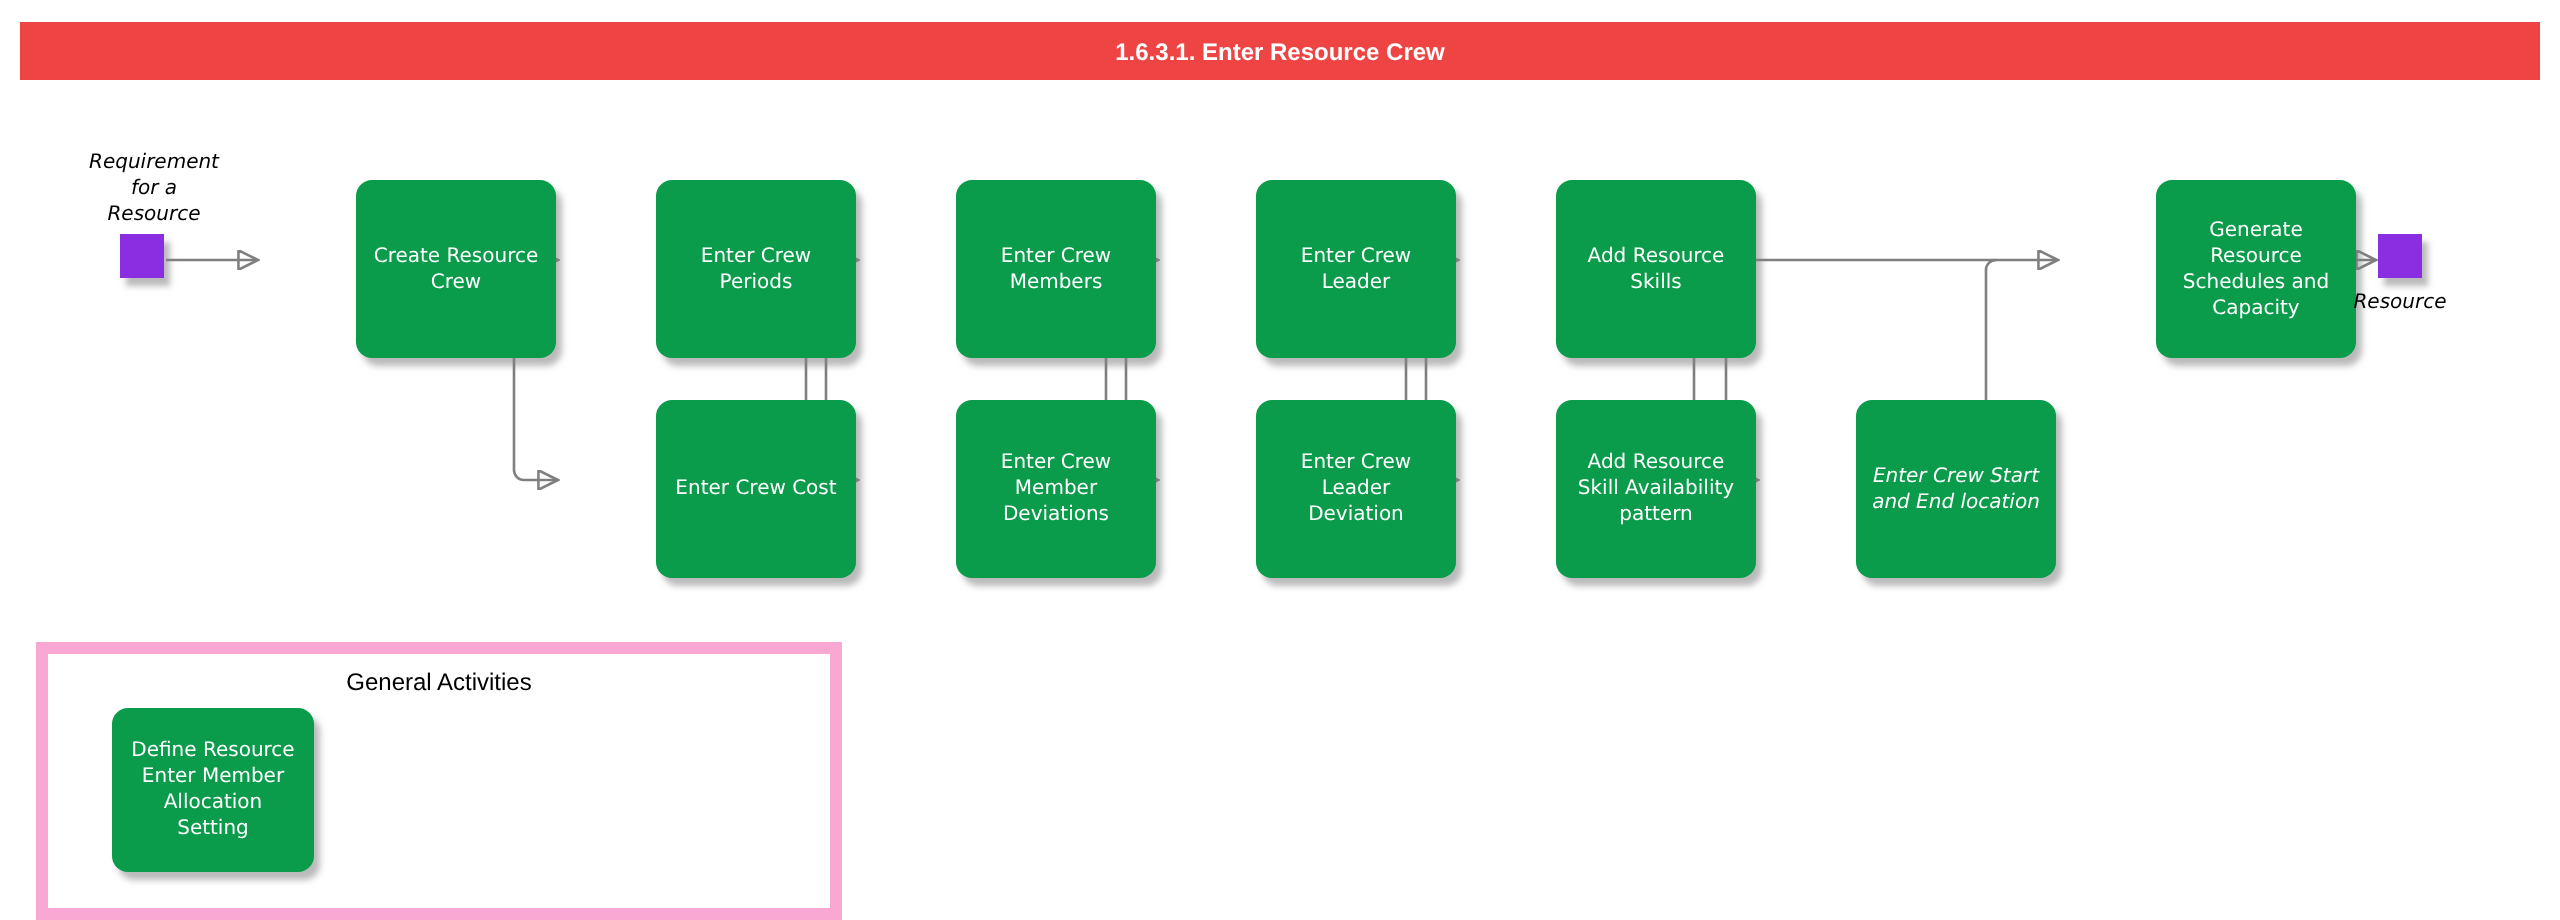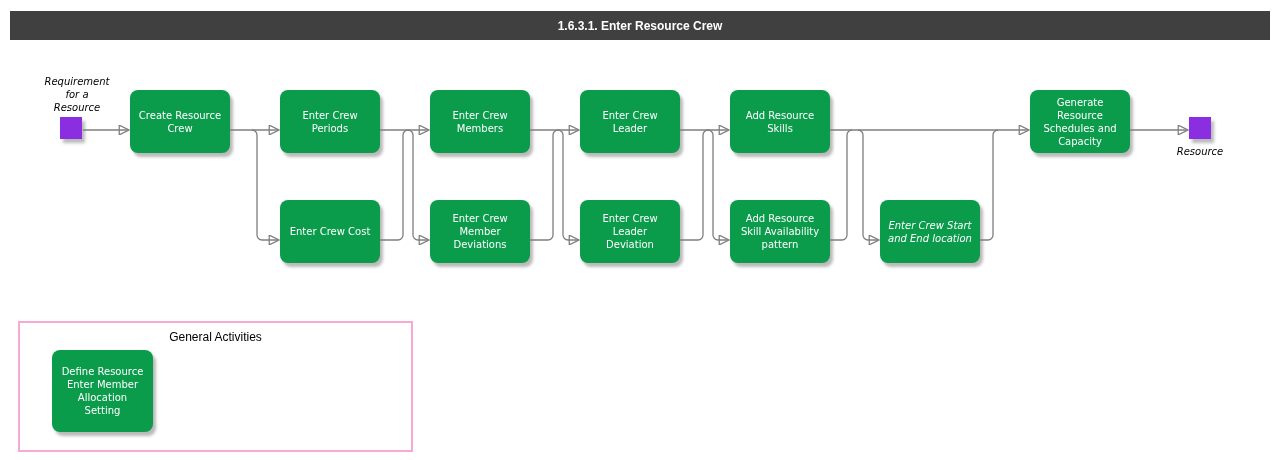--- a/index.html
+++ b/index.html
@@ -7,56 +7,57 @@
     width: 1280px; height: 460px;
     background: #ffffff;
     font-family: "DejaVu Sans", sans-serif;
     position: relative;
     overflow: hidden;
   }
   .canvas { position: absolute; left: 0; top: 0; width: 1280px; height: 460px; }
 
   .title-bar {
     position: absolute; left: 10px; top: 11px; width: 1260px; height: 29px;
-    background: #404040;
+    background: #ef4444;
     display: flex; align-items: center; justify-content: center;
     color: #ffffff; font-family: "Liberation Sans", sans-serif;
     font-size: 12px; font-weight: bold;
   }
 
   svg.connectors { position: absolute; left: 0; top: 0; width: 1280px; height: 460px; }
   svg.connectors path { fill: none; stroke: #7f7f7f; stroke-width: 1.3px; }
 
   .pnode {
-    position: absolute; width: 100px; height: 63px;
+    position: absolute; width: 100px; height: 89px;
     background: #0a9b4b; border-radius: 8px;
     box-shadow: 3px 4px 3px rgba(130,130,130,0.55);
     display: flex; align-items: center; justify-content: center;
     color: #ffffff; font-size: 10px; line-height: 13px;
     text-align: center; white-space: pre-line;
     cursor: pointer;
+    margin-left: 48px;
   }
   .row-top   { top: 90px; }
   .row-bot   { top: 200px; }
 
   .event-square {
     position: absolute; width: 22px; height: 22px;
     background: #8b2de0;
     box-shadow: 3px 4px 3px rgba(130,130,130,0.55);
   }
   .black-label {
     position: absolute; color: #000000;
     font-size: 10px; line-height: 13px; text-align: center;
     white-space: pre-line;
     font-style: italic;
   }
 
   .ga-panel {
     position: absolute; left: 18px; top: 321px; width: 391px; height: 127px;
-    background: #ffffff; border: 2px solid #f9a8d4;
+    background: #ffffff; border: 6px solid #f9a8d4;
   }
   .ga-title {
     position: absolute; left: 0; top: 7px; width: 100%;
     text-align: center; color: #000000;
     font-family: "Liberation Sans", sans-serif; font-size: 12px;
   }
   .ga-node {
     position: absolute; top: 27px; width: 101px; height: 82px;
     background: #0a9b4b; border-radius: 8px;
     box-shadow: 3px 4px 3px rgba(130,130,130,0.55);

